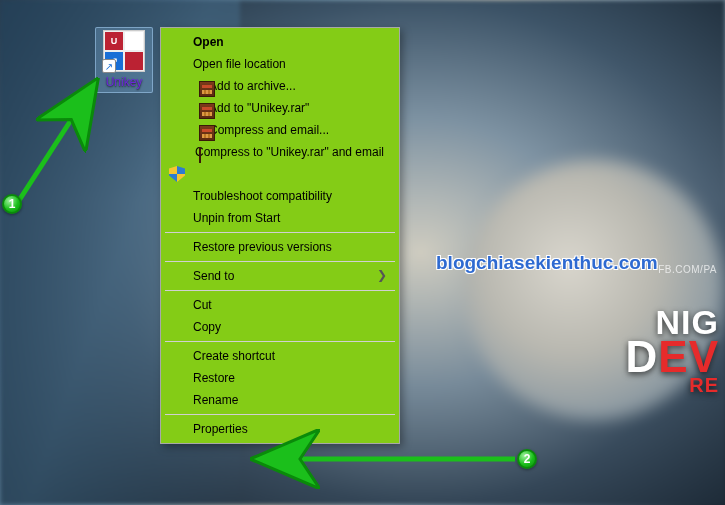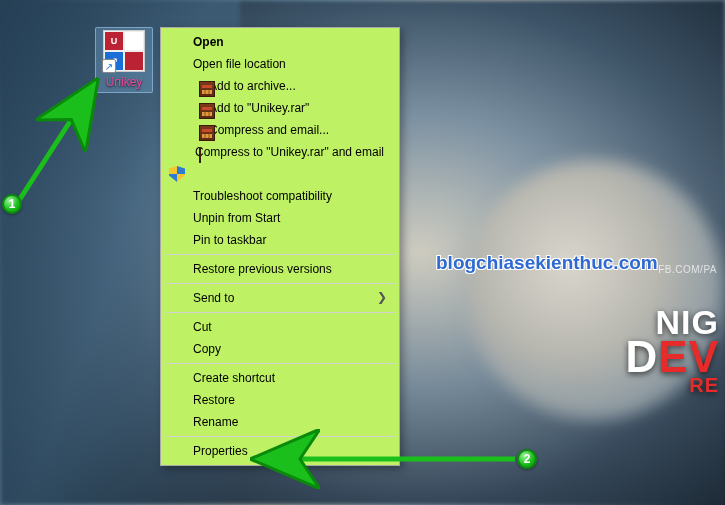--- a/index.html
+++ b/index.html
@@ -68,28 +68,28 @@
     .icon-box .q { border: 1px solid #eee; display:flex; align-items:center; justify-content:center; font-size:9px; font-weight:900;}
     .icon-box .q.red { background:#b23; color:#fff; }
     .icon-box .q.blue { background:#1a6fd6; color:#fff; }
     .shortcut-arrow {
       position: absolute; left: -2px; bottom: -2px; width: 14px; height: 14px;
       background: #fff; border: 1px solid #888; border-radius: 2px;
       display:flex; align-items:center; justify-content:center;
       font-size: 10px; color:#1a6fd6;
     }
     .icon-label {
-      color: #ec4899; font-size: 12px; margin-top: 3px;
+      color: #6d28d9; font-size: 12px; margin-top: 3px;
       text-shadow: 0 1px 2px rgba(0,0,0,0.8);
     }
 
     
     .context-menu {
       position: absolute; left: 160px; top: 27px; width: 240px;
-      background: #bef264; border: 1px solid #a8a8a8;
+      background: #84cc16; border: 1px solid #a8a8a8;
       box-shadow: 3px 3px 8px rgba(0,0,0,0.35);
       padding: 3px 2px;
       font-size: 12px; color: #000;
     }
     .context-menu .item {
       display: flex; align-items: center;
       height: 22px; padding: 0 20px 0 30px;
       position: relative; white-space: nowrap;
       cursor: default;
     }
@@ -181,23 +181,20 @@
       <span>Compress to "Unikey.rar" and email</span>
     </div>
   <div class="item">
       <span class="mi-icon shield-icon"></span>
     </div>
   <div class="item">
       <span>Troubleshoot compatibility</span>
     </div>
   <div class="item">
       <span>Unpin from Start</span>
-    </div>
-  <div class="item">
-      <span>Pin to taskbar</span>
     </div>
   <div class="sep"></div>
   <div class="item">
       <span>Restore previous versions</span>
     </div>
   <div class="sep"></div>
   <div class="item">
       <span>Send to</span>
       <span class="sub-arrow">❯</span>
     </div>

